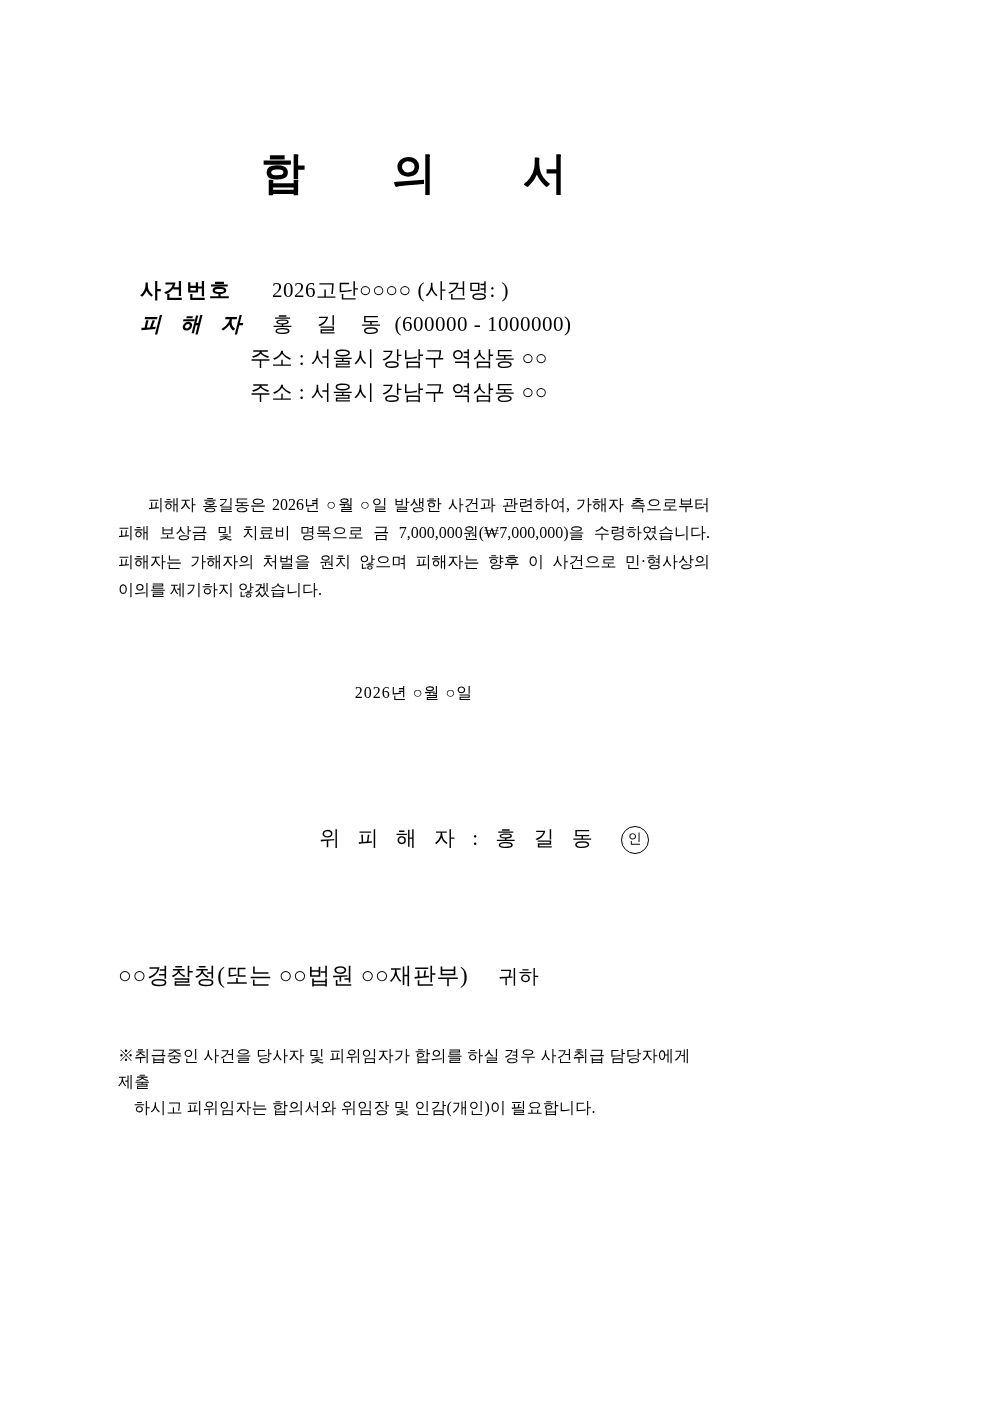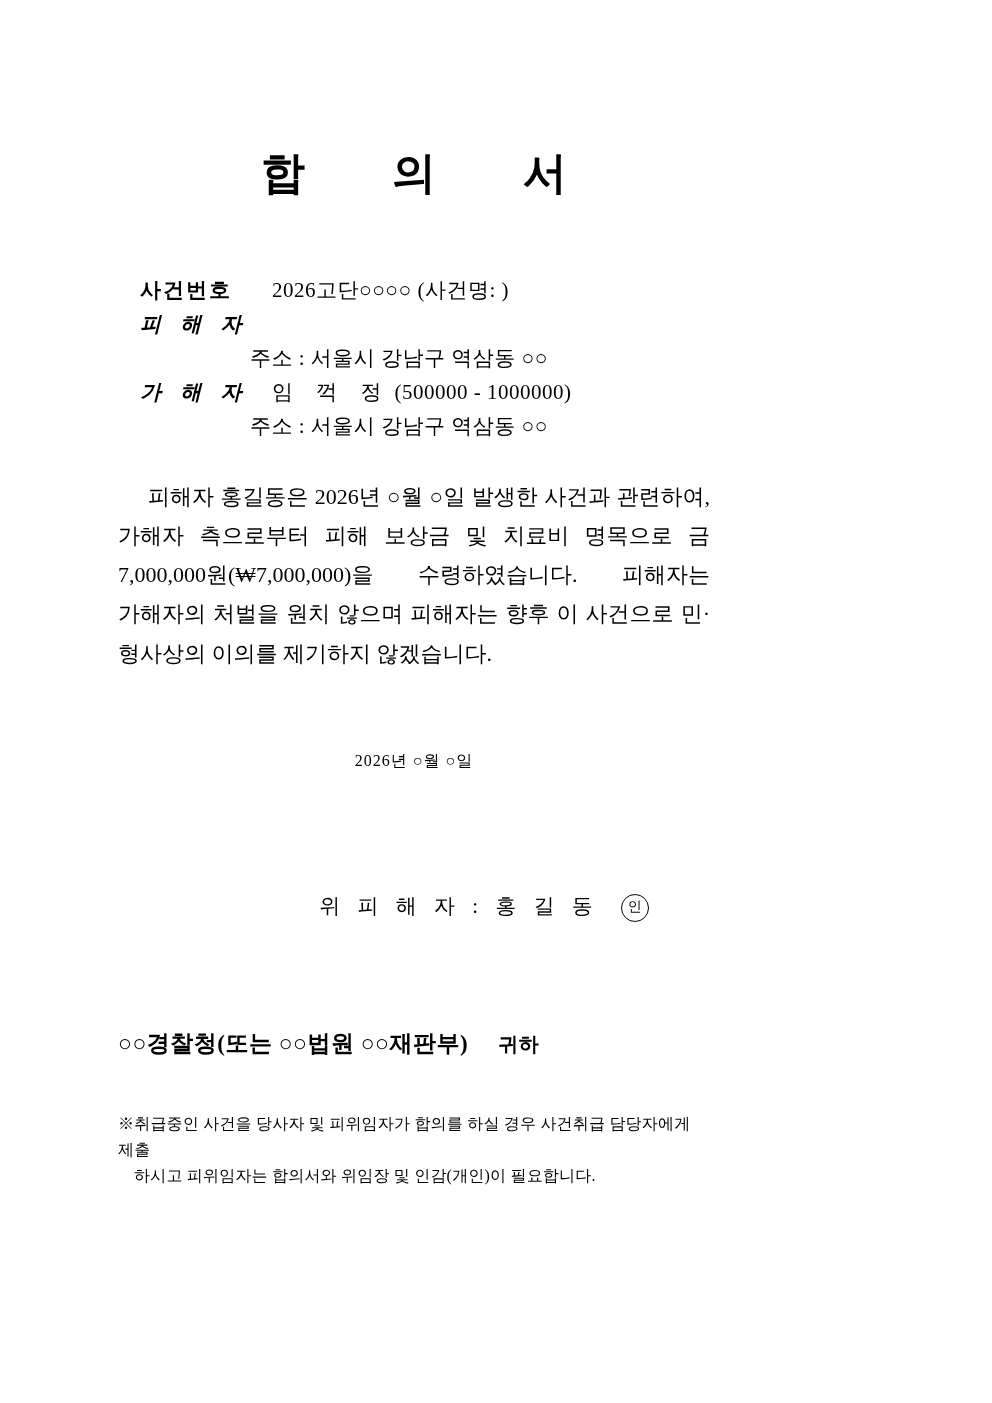--- a/index.html
+++ b/index.html
@@ -67,22 +67,22 @@
     margin-right: 4px;
   }
   .addr-row {
     padding-left: 132px;
     letter-spacing: 0.5px;
     text-align: center;
   }
 
   
   .body-para {
-    margin-top: 34px;
-    font-size: 22px;
+    margin-top: 82px;
+    font-size: 16px;
     line-height: 1.78;
     text-align: justify;
     text-justify: inter-character;
     text-indent: 30px;
     word-break: keep-all;
   }
 
   
   .date-line {
     margin-top: 78px;
@@ -111,21 +111,21 @@
     text-align: center;
     letter-spacing: 0;
     margin-left: 22px;
     vertical-align: middle;
   }
 
   
   .addressee {
     margin-top: 106px;
     font-size: 23px;
-    font-weight: bold;
+    font-weight: normal;
     letter-spacing: 0.5px;
   }
   .addressee .to {
     margin-left: 30px;
     font-size: 20px;
   }
 
   
   .footnote {
     margin-top: 52px;
@@ -148,30 +148,27 @@
 
   <div class="party-block">
 
     <div class="party-row">
       <span class="party-label">사건번호</span>
       <span class="party-value">2026고단○○○○ (사건명: )</span>
     </div>
 
     <div class="party-row">
       <span class="party-label wide-sp">피 해 자</span>
+      <span class="party-value"><span class="spaced-name">홍  길  동</span><span>(600000 - 1000000)</span></span>
     </div>
 
     <div class="party-row addr-row">
       <span>주소 : 서울시 강남구 역삼동 ○○</span>
     </div>
 
-    <div class="party-row">
-      <span class="party-label wide-sp">가 해 자</span>
-      <span class="party-value"><span class="spaced-name">임  꺽  정</span><span>(500000 - 1000000)</span></span>
-    </div>
 
     <div class="party-row addr-row">
       <span>주소 : 서울시 강남구 역삼동 ○○</span>
     </div>
 
   </div>
 
   <div class="body-para">피해자 홍길동은 2026년 ○월 ○일 발생한 사건과 관련하여, 가해자 측으로부터 피해 보상금 및 치료비 명목으로 금 7,000,000원(₩7,000,000)을 수령하였습니다. 피해자는 가해자의 처벌을 원치 않으며 피해자는 향후 이 사건으로 민·형사상의 이의를 제기하지 않겠습니다.</div>
 
   <div class="date-line">2026년 ○월 ○일</div>

